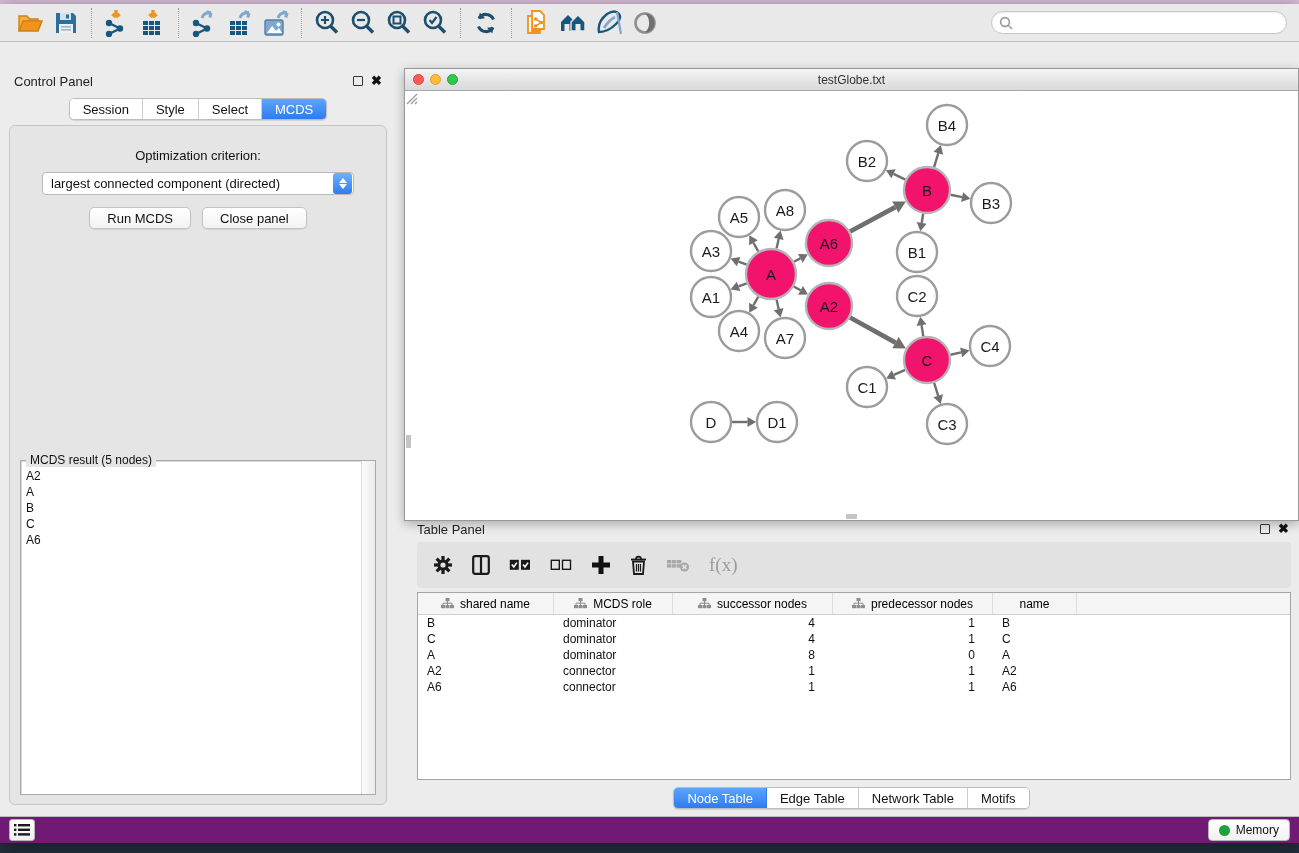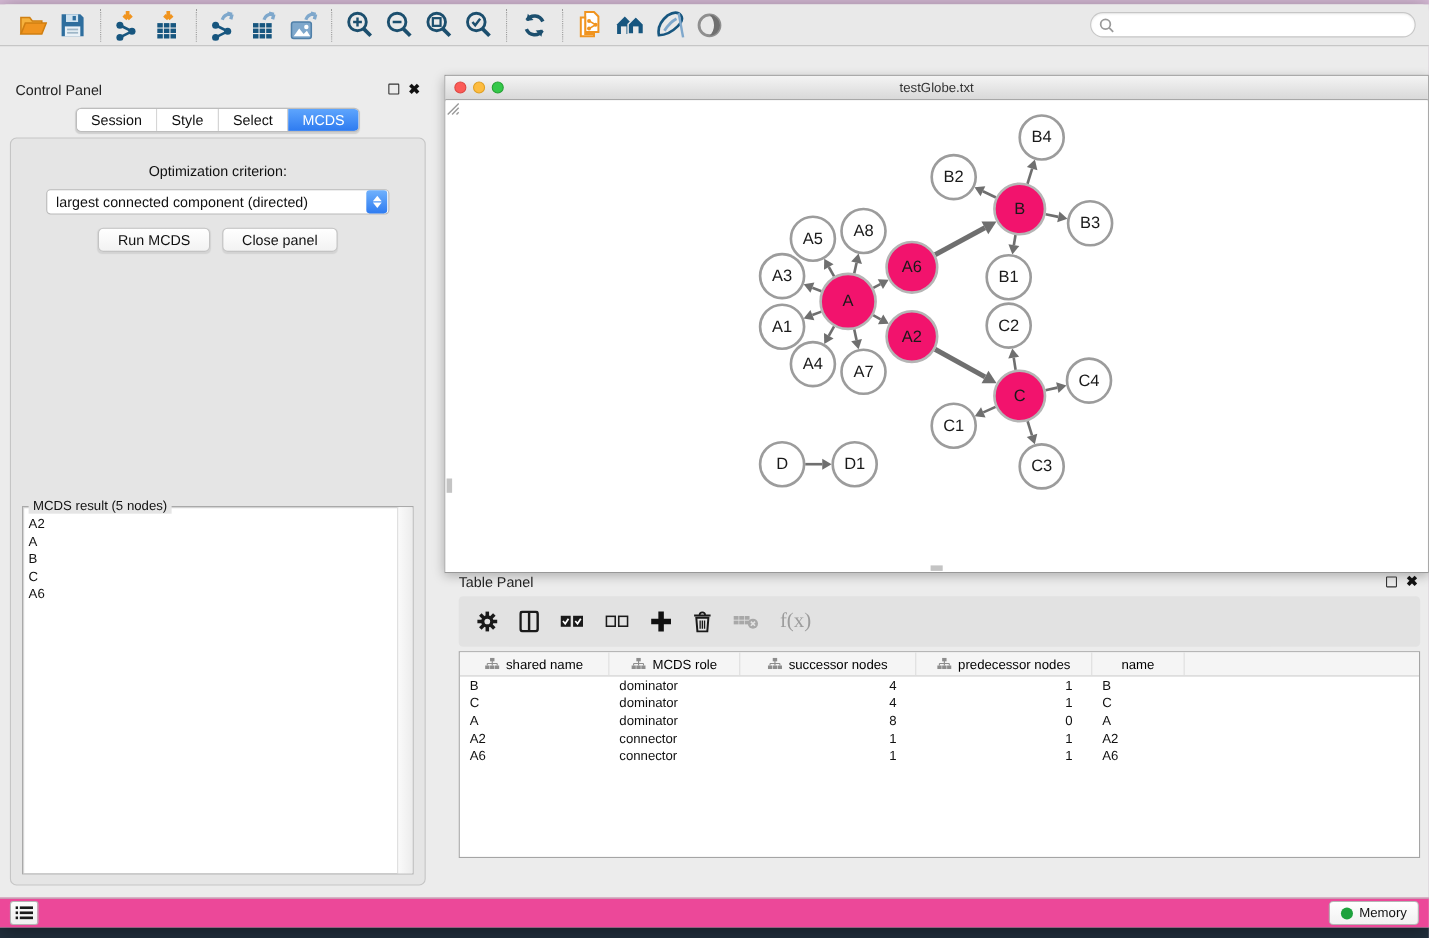--- a/index.html
+++ b/index.html
@@ -73,21 +73,21 @@
   .data-table { position:absolute; left:13px; right:8px; top:76px; bottom:33px; background:#fff; border:1px solid #a5a5a5; overflow:hidden; }
   .thead { display:flex; height:22px; background:#f5f5f5; border-bottom:1px solid #cfcfcf; }
   .th { display:flex; align-items:center; justify-content:center; gap:6px; font-size:12px; color:#000000; border-right:1px solid #dedede; height:100%; }
   .tbody .tr { display:flex; height:16px; align-items:center; }
   .td { font-size:12px; color:#111; height:100%; display:flex; align-items:center; }
   .td.left { justify-content:flex-start; padding-left:9px; }
   .td.right { justify-content:flex-end; padding-right:18px; }
   .tbl-tabs-row { position:absolute; left:0; right:0; bottom:4px; display:flex; justify-content:center; }
 
   
-  .status-bar { position:absolute; left:0; right:0; bottom:0; height:27px; background:#ec4899; border-top:1px solid #bdbdbd; display:flex; align-items:center; padding:0 9px; }
+  .status-bar { position:absolute; left:0; right:0; bottom:0; height:27px; background:#701a75; border-top:1px solid #bdbdbd; display:flex; align-items:center; padding:0 9px; }
   .status-btn { width:26px; height:22px; background:linear-gradient(#fdfdfd,#f0f0f0); border:1px solid #b5b5b5; border-radius:3px; display:flex; align-items:center; justify-content:center; }
   .memory-btn { margin-left:auto; height:22px; background:linear-gradient(#ffffff,#f1f1f1); border:1px solid #b5b5b5; border-radius:4px; display:flex; align-items:center; gap:6px; padding:0 10px; font-size:12px; color:#111; }
   .memory-dot { width:11px; height:11px; border-radius:50%; background:#1da23d; }
 </style>
 </head>
 <body>
 
 <div class="desktop-bottom"></div>
 
 <div class="app">
@@ -619,20 +619,28 @@
           </div>
           <div class="tr">
             <div class="td left" style="width: 136px;">A6</div>
             <div class="td left" style="width: 119px;">connector</div>
             <div class="td right" style="width: 160px;">1</div>
             <div class="td right" style="width: 160px;">1</div>
             <div class="td left" style="width: 84px;">A6</div>
           </div>
         </div>
     </div>
+    <div class="tbl-tabs-row">
+      <div class="segmented" id="table-tabs">
+          <div class="seg active">Node Table</div>
+          <div class="seg">Edge Table</div>
+          <div class="seg">Network Table</div>
+          <div class="seg">Motifs</div>
+        </div>
+    </div>
   </div>
 
   <div class="status-bar">
     <div class="status-btn">
       <svg width="16" height="14" viewBox="0 0 16 14">
           <g fill="#1a1a1a">
             <rect x="0" y="1" width="2.4" height="2.4"></rect>
             <rect x="4" y="1" width="12" height="2.4"></rect>
             <rect x="0" y="5.6" width="2.4" height="2.4"></rect>
             <rect x="4" y="5.6" width="12" height="2.4"></rect>

